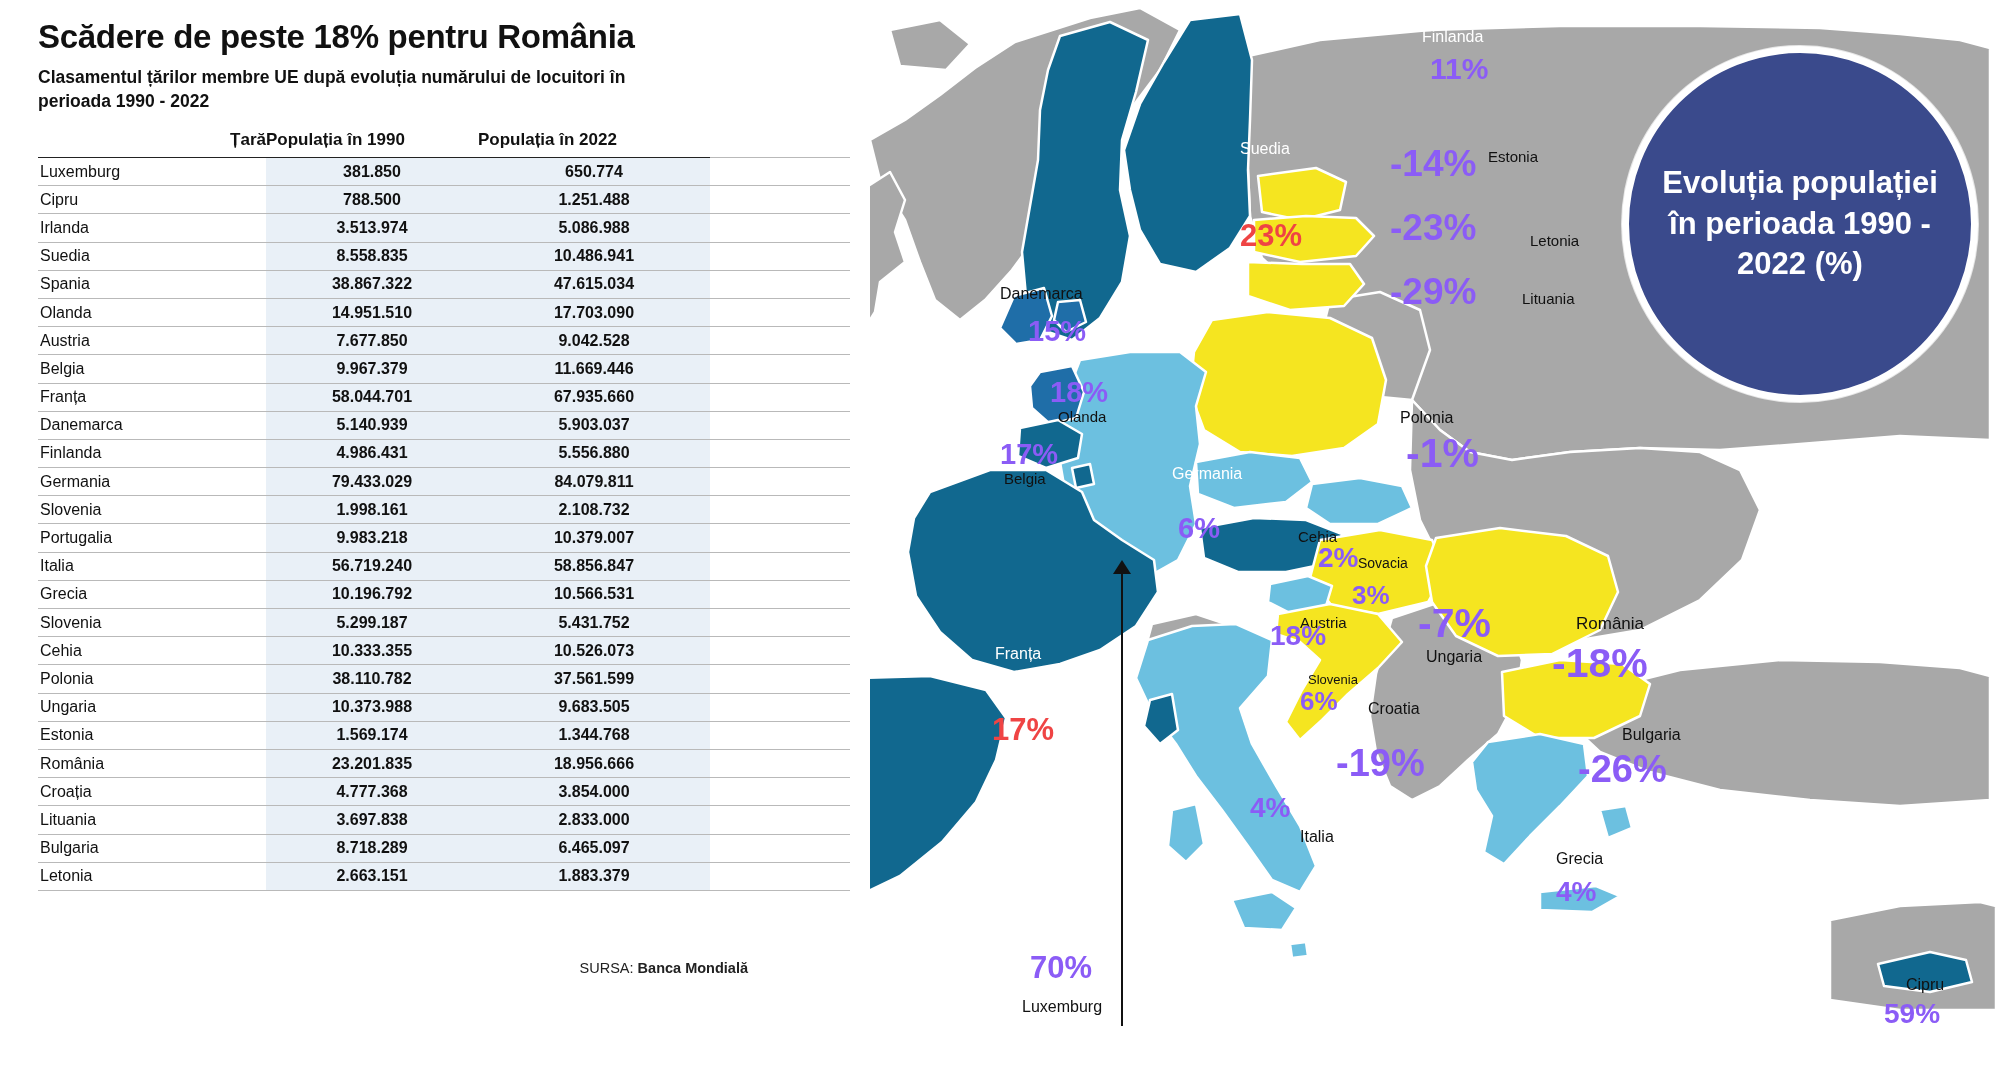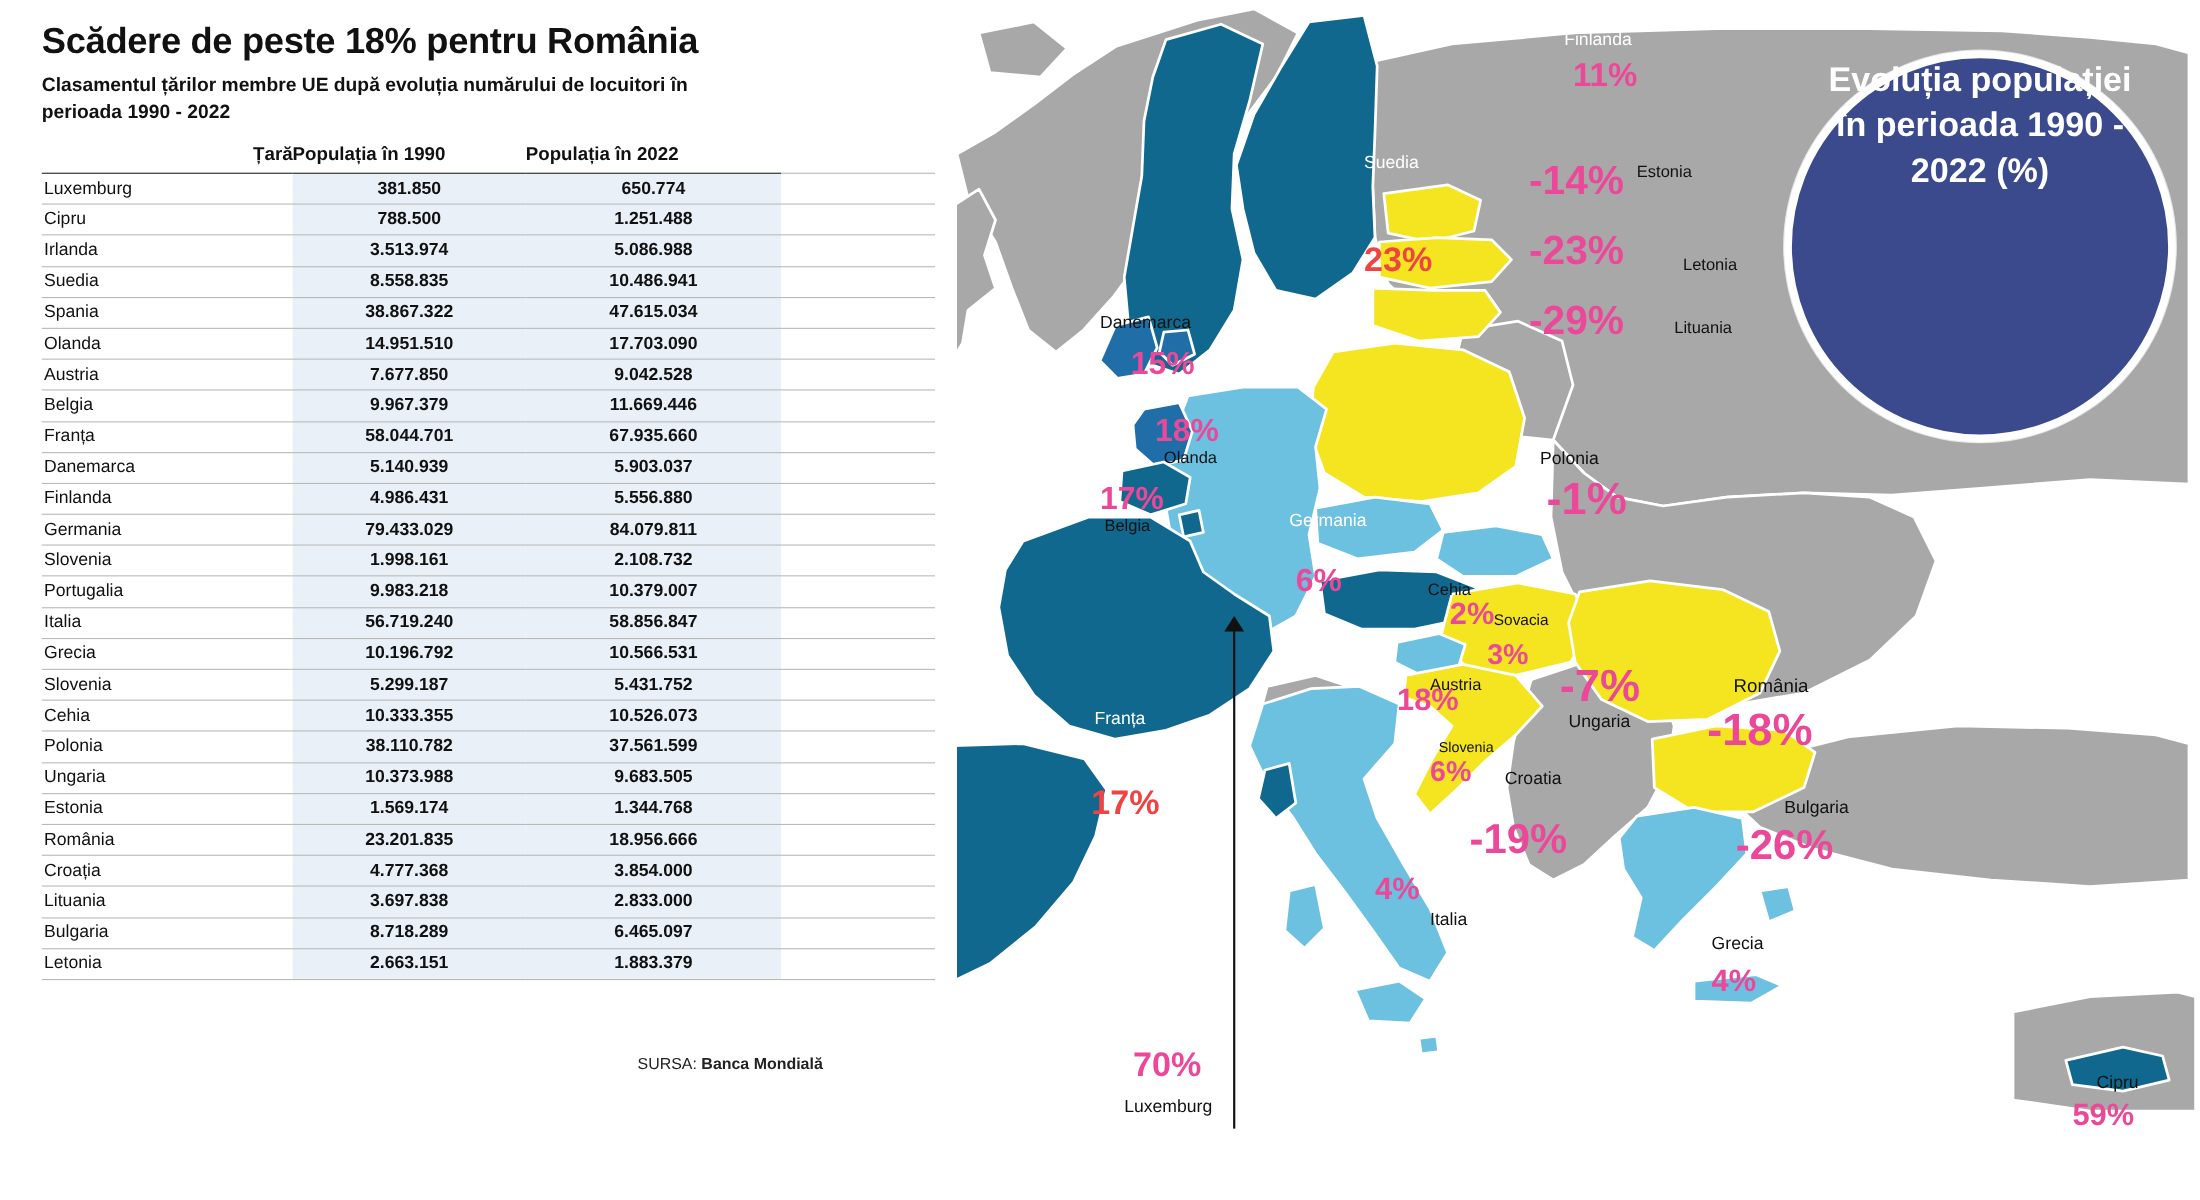--- a/index.html
+++ b/index.html
@@ -108,36 +108,36 @@
   .lbl {
     position: absolute;
     z-index: 20;
     white-space: nowrap;
     font-family: "Liberation Sans", sans-serif;
   }
   .pct {
     font-weight: bold;
   }
   .pct-w { color: #ef4444; }
-  .pct-b { color: #ec4899; }
+  .pct-b { color: #8b5cf6; }
   .cname { font-size: 16px; }
   .cname-w { color: #ffffff; }
   .cname-b { color: #111111; }
 
   
   #badge {
     position: absolute;
     right: 22px; top: 46px;
     width: 356px; height: 356px;
     border-radius: 50%;
     background: #3a4a8c;
     border: 7px solid #ffffff;
     z-index: 40;
     display: flex;
-    align-items: flex-start;
+    align-items: center;
     justify-content: center;
     text-align: center;
     box-shadow: 0 0 0 1px #e7e7e7;
   }
   #badge-text {
     color: #ffffff;
     font-size: 31px;
     font-weight: bold;
     line-height: 1.32;
     padding: 0 22px;

